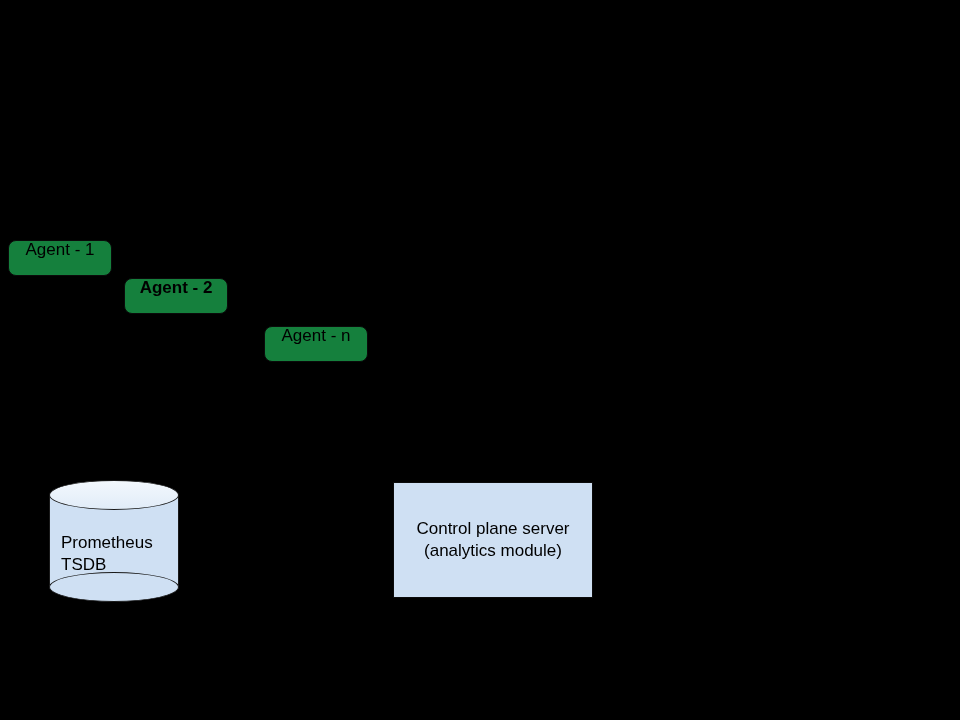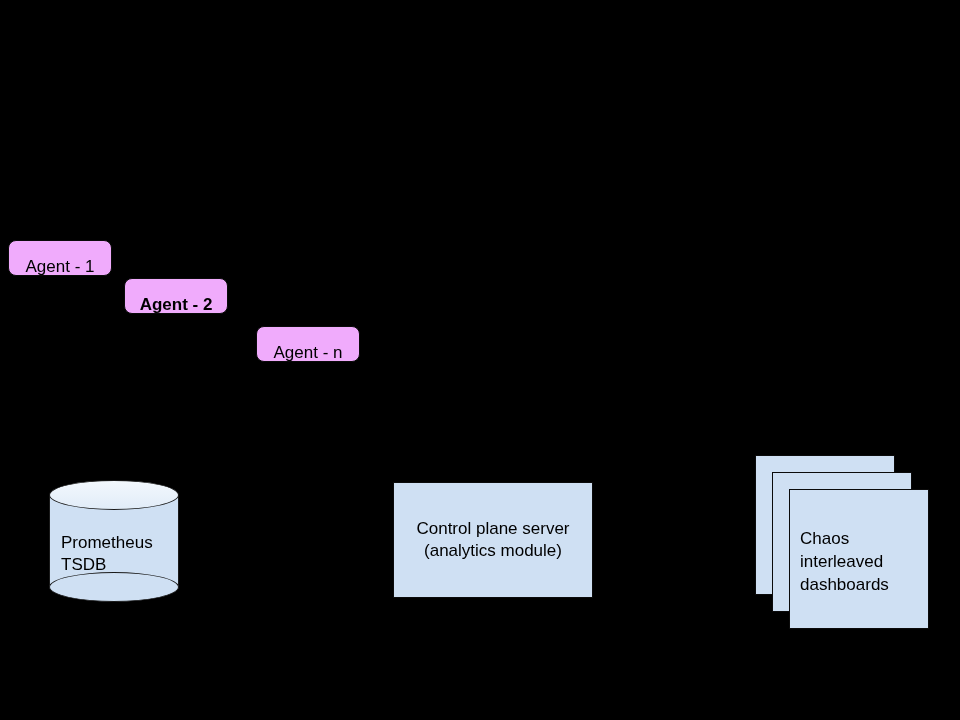--- a/index.html
+++ b/index.html
@@ -13,34 +13,34 @@
     height: 720px;
     background: #000000;
     overflow: hidden;
     font-family: "Liberation Sans", sans-serif;
   }
 
   
   .agent-box {
     position: absolute;
     box-sizing: border-box;
-    background: #f0abfc;
+    background: #15803d;
     border: 1px solid #0a0a0a;
     border-radius: 8px;
     display: flex;
-    align-items: flex-end;
+    align-items: flex-start;
     justify-content: center;
     color: #000000;
     font-size: 17px;
     line-height: 1;
     white-space: nowrap;
   }
   #agent-1 { left: 8px;   top: 240px; width: 104px; height: 36px; }
   #agent-2 { left: 124px; top: 278px; width: 104px; height: 36px; font-weight: bold; }
-  #agent-n { left: 256px; top: 326px; width: 104px; height: 36px; }
+  #agent-n { left: 264px; top: 326px; width: 104px; height: 36px; }
 
   
   #tsdb {
     position: absolute;
     left: 49px;
     top: 480px;
     width: 130px;
     height: 122px;
   }
   #tsdb .cyl-body {
@@ -195,25 +195,14 @@
       <div>Prometheus</div>
       <div>TSDB</div>
     </div>
   </div>
 
   <div id="arrow-to-dashboards">
     <div class="arrow-line"></div>
     <div class="arrow-head"></div>
   </div>
 
-  <div id="dashboards">
-    <div class="dash-panel" id="dash-back"></div>
-    <div class="dash-panel" id="dash-middle"></div>
-    <div class="dash-panel" id="dash-front">
-      <div class="dash-label">
-        <div>Chaos</div>
-        <div>interleaved</div>
-        <div>dashboards</div>
-      </div>
-    </div>
-  </div>
 
 </div>
 
 </body></html>

